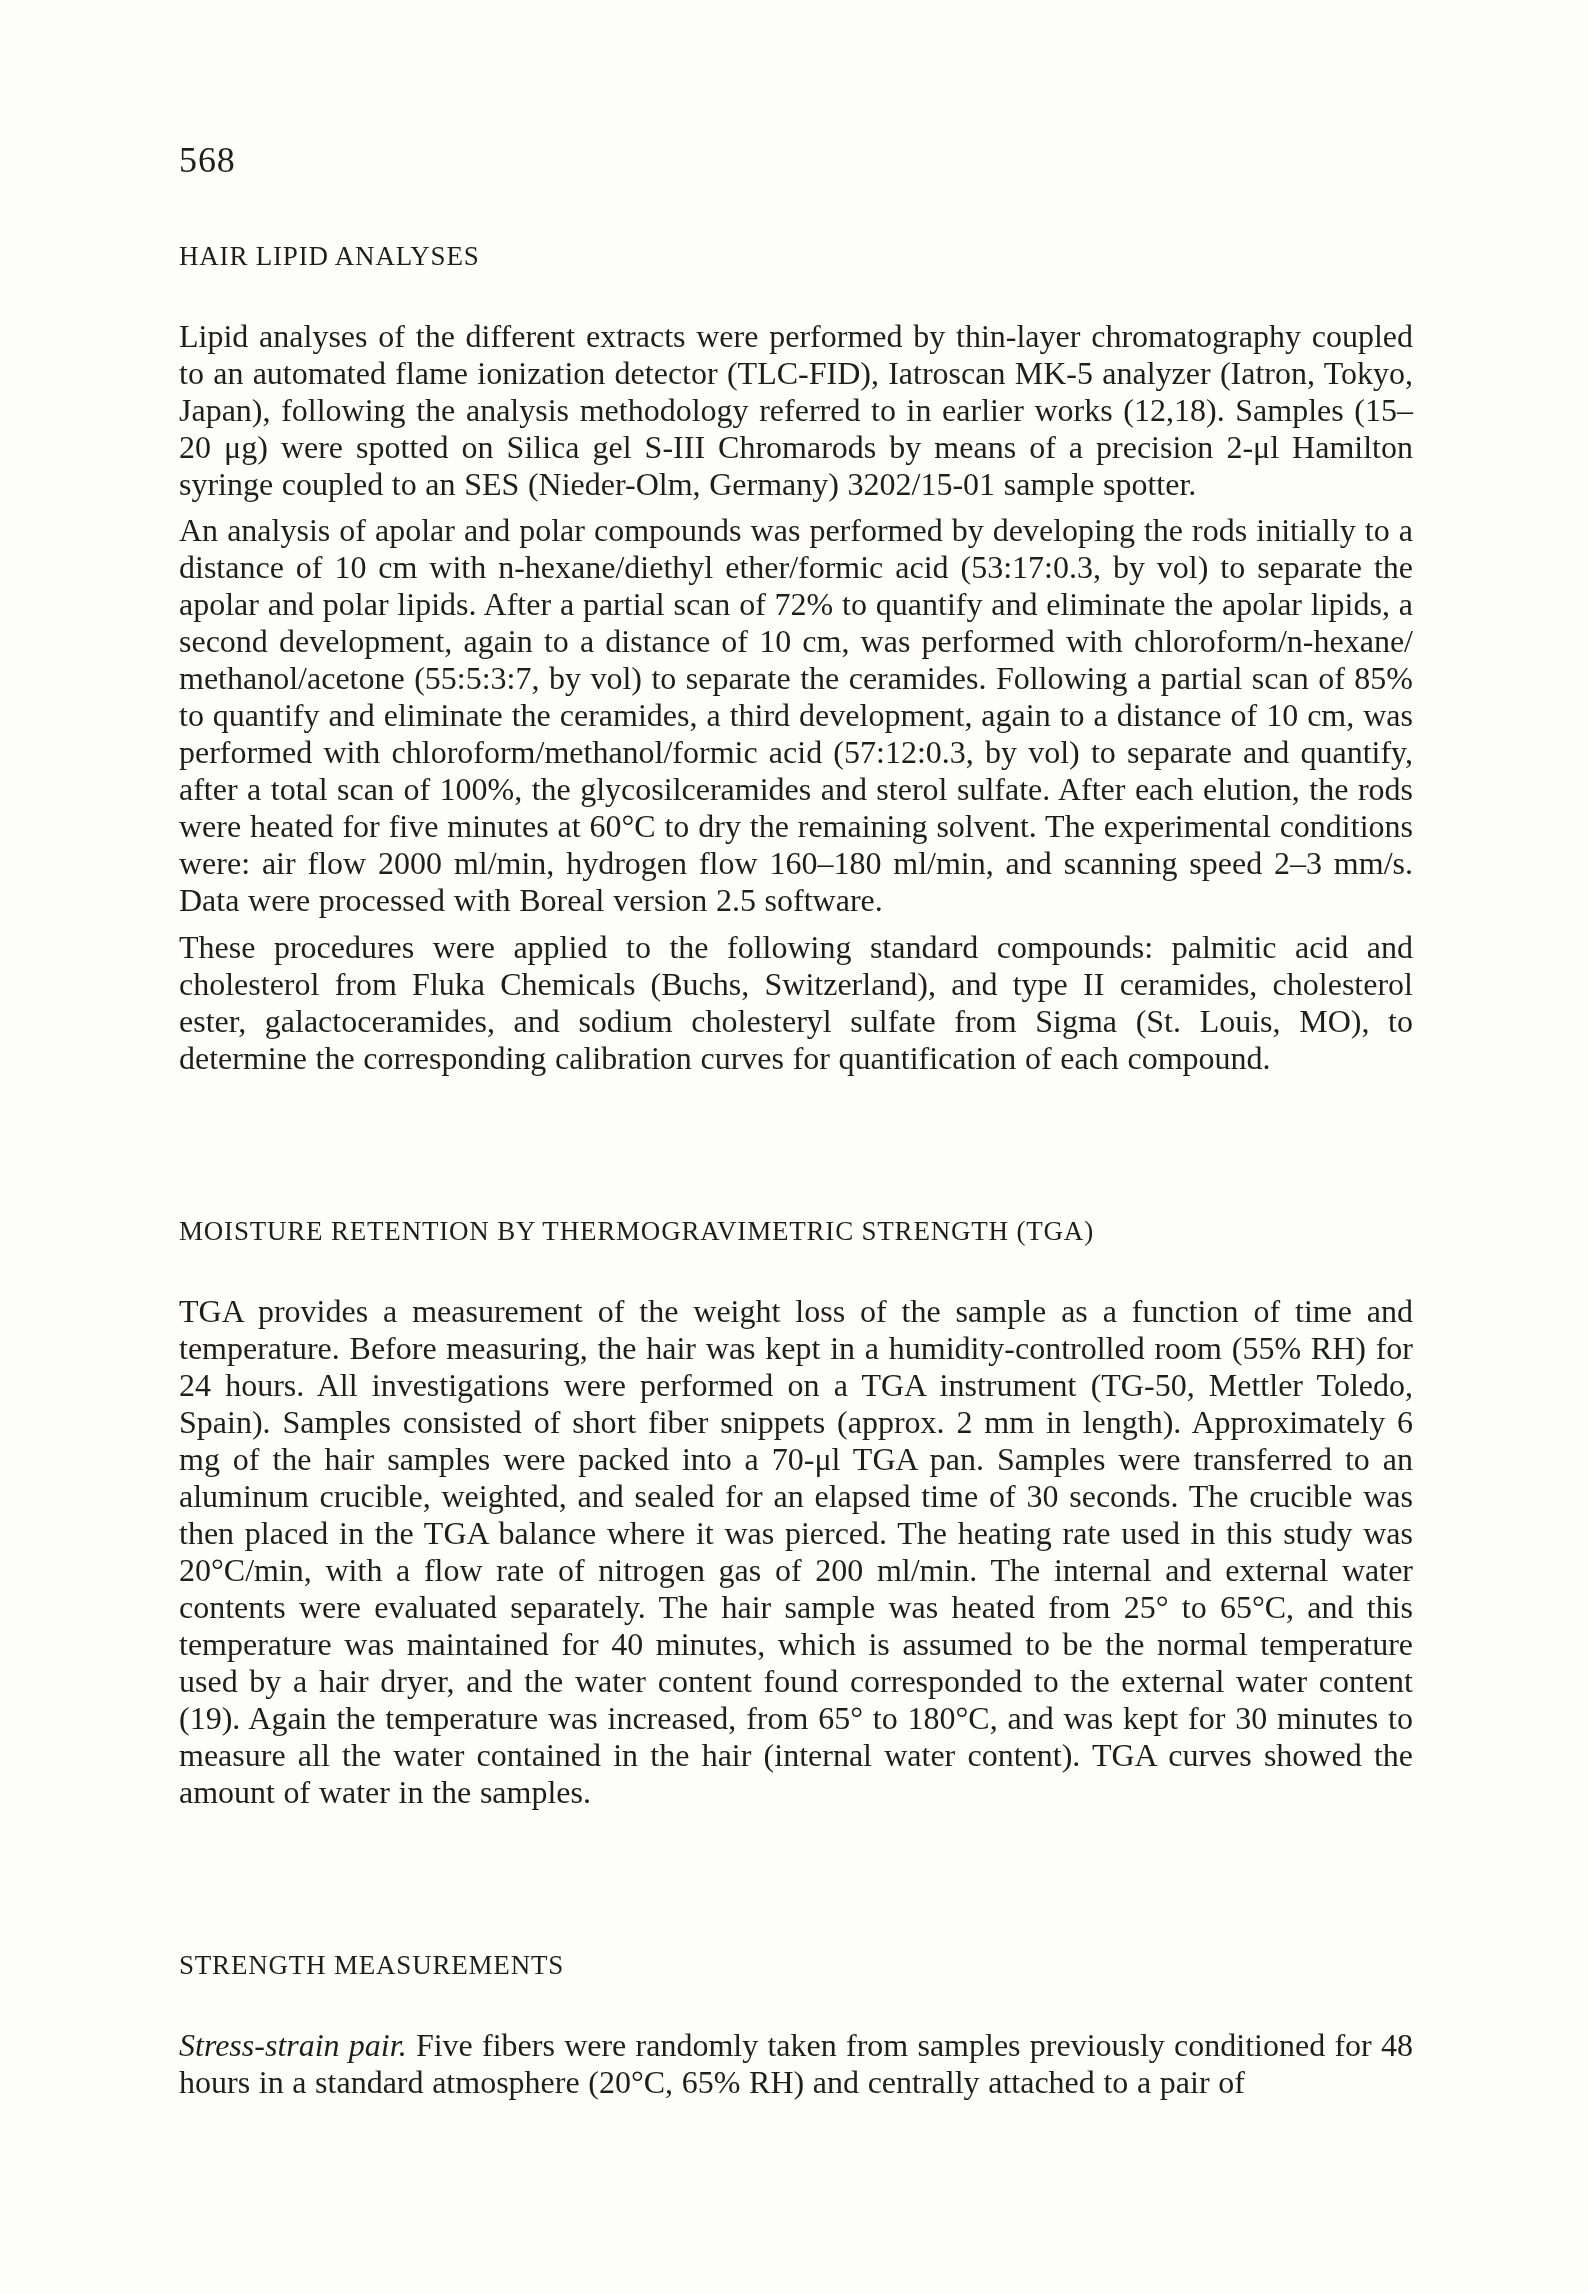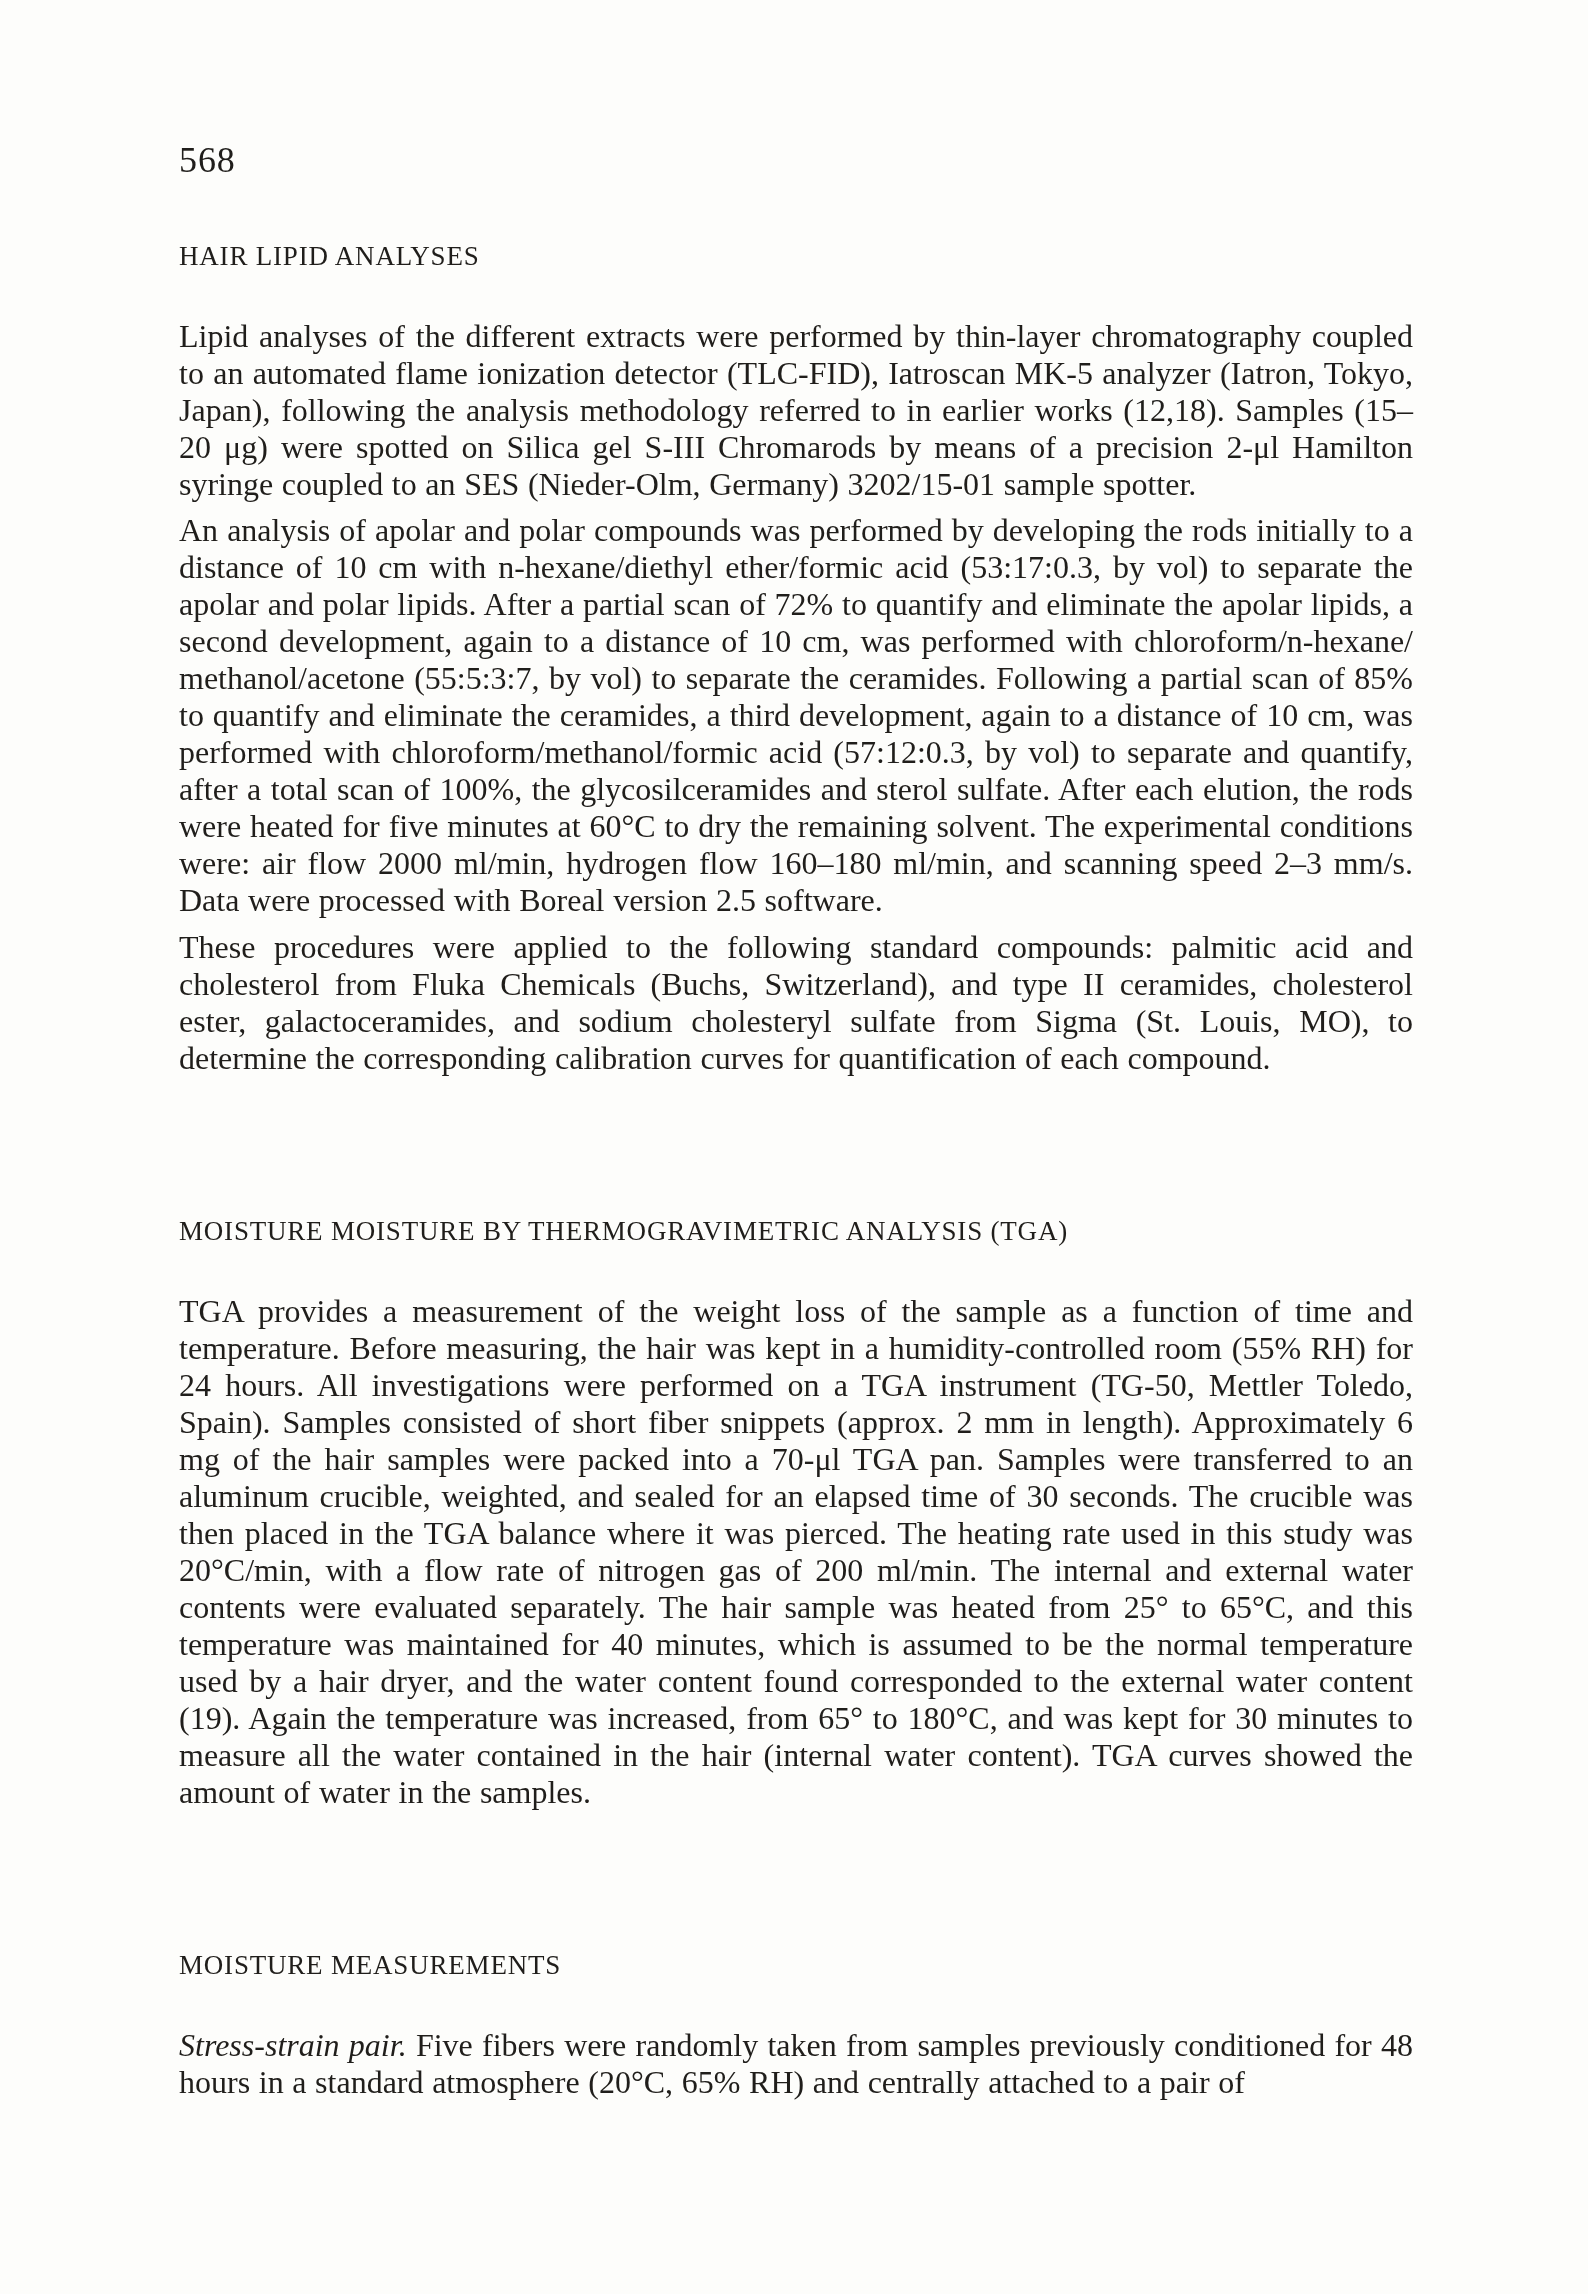--- a/index.html
+++ b/index.html
@@ -77,26 +77,26 @@
   </header>
 
   <section class="section">
     <h2 class="section-heading">HAIR LIPID ANALYSES</h2>
     <p class="body-para">Lipid analyses of the different extracts were performed by thin-layer chromatography coupled to an automated flame ionization detector (TLC-FID), Iatroscan MK-5 analyzer (Iatron, Tokyo, Japan), following the analysis methodology referred to in earlier works (12,18). Samples (15–20 μg) were spotted on Silica gel S-III Chromarods by means of a precision 2-μl Hamilton syringe coupled to an SES (Nieder-Olm, Germany) 3202/15-01 sample spotter.</p>
     <p class="body-para">An analysis of apolar and polar compounds was performed by developing the rods initially to a distance of 10 cm with n-hexane/diethyl ether/formic acid (53:17:0.3, by vol) to separate the apolar and polar lipids. After a partial scan of 72% to quantify and eliminate the apolar lipids, a second development, again to a distance of 10 cm, was performed with chloroform/n-hexane/ methanol/acetone (55:5:3:7, by vol) to separate the ceramides. Following a partial scan of 85% to quantify and eliminate the ceramides, a third development, again to a distance of 10 cm, was performed with chloroform/methanol/formic acid (57:12:0.3, by vol) to separate and quantify, after a total scan of 100%, the glycosilceramides and sterol sulfate. After each elution, the rods were heated for five minutes at 60°C to dry the remaining solvent. The experimental conditions were: air flow 2000 ml/min, hydrogen flow 160–180 ml/min, and scanning speed 2–3 mm/s. Data were processed with Boreal version 2.5 software.</p>
     <p class="body-para">These procedures were applied to the following standard compounds: palmitic acid and cholesterol from Fluka Chemicals (Buchs, Switzerland), and type II ceramides, cholesterol ester, galactoceramides, and sodium cholesteryl sulfate from Sigma (St. Louis, MO), to determine the corresponding calibration curves for quantification of each compound.</p>
   </section>
 
   <section class="section">
-    <h2 class="section-heading">MOISTURE MOISTURE BY THERMOGRAVIMETRIC ANALYSIS (TGA)</h2>
+    <h2 class="section-heading">MOISTURE RETENTION BY THERMOGRAVIMETRIC STRENGTH (TGA)</h2>
     <p class="body-para">TGA provides a measurement of the weight loss of the sample as a function of time and temperature. Before measuring, the hair was kept in a humidity-controlled room (55% RH) for 24 hours. All investigations were performed on a TGA instrument (TG-50, Mettler Toledo, Spain). Samples consisted of short fiber snippets (approx. 2 mm in length). Approximately 6 mg of the hair samples were packed into a 70-μl TGA pan. Samples were transferred to an aluminum crucible, weighted, and sealed for an elapsed time of 30 seconds. The crucible was then placed in the TGA balance where it was pierced. The heating rate used in this study was 20°C/min, with a flow rate of nitrogen gas of 200 ml/min. The internal and external water contents were evaluated separately. The hair sample was heated from 25° to 65°C, and this temperature was maintained for 40 minutes, which is assumed to be the normal temperature used by a hair dryer, and the water content found corresponded to the external water content (19). Again the temperature was increased, from 65° to 180°C, and was kept for 30 minutes to measure all the water contained in the hair (internal water content). TGA curves showed the amount of water in the samples.</p>
   </section>
 
   <section class="section">
-    <h2 class="section-heading">MOISTURE MEASUREMENTS</h2>
+    <h2 class="section-heading">STRENGTH MEASUREMENTS</h2>
     <p class="body-para">
       <em class="lead-italic">Stress-strain pair.</em>
       <span>Five fibers were randomly taken from samples previously conditioned for 48 hours in a standard atmosphere (20°C, 65% RH) and centrally attached to a pair of</span>
     </p>
   </section>
 
 </div>
 
 
 </body></html>

